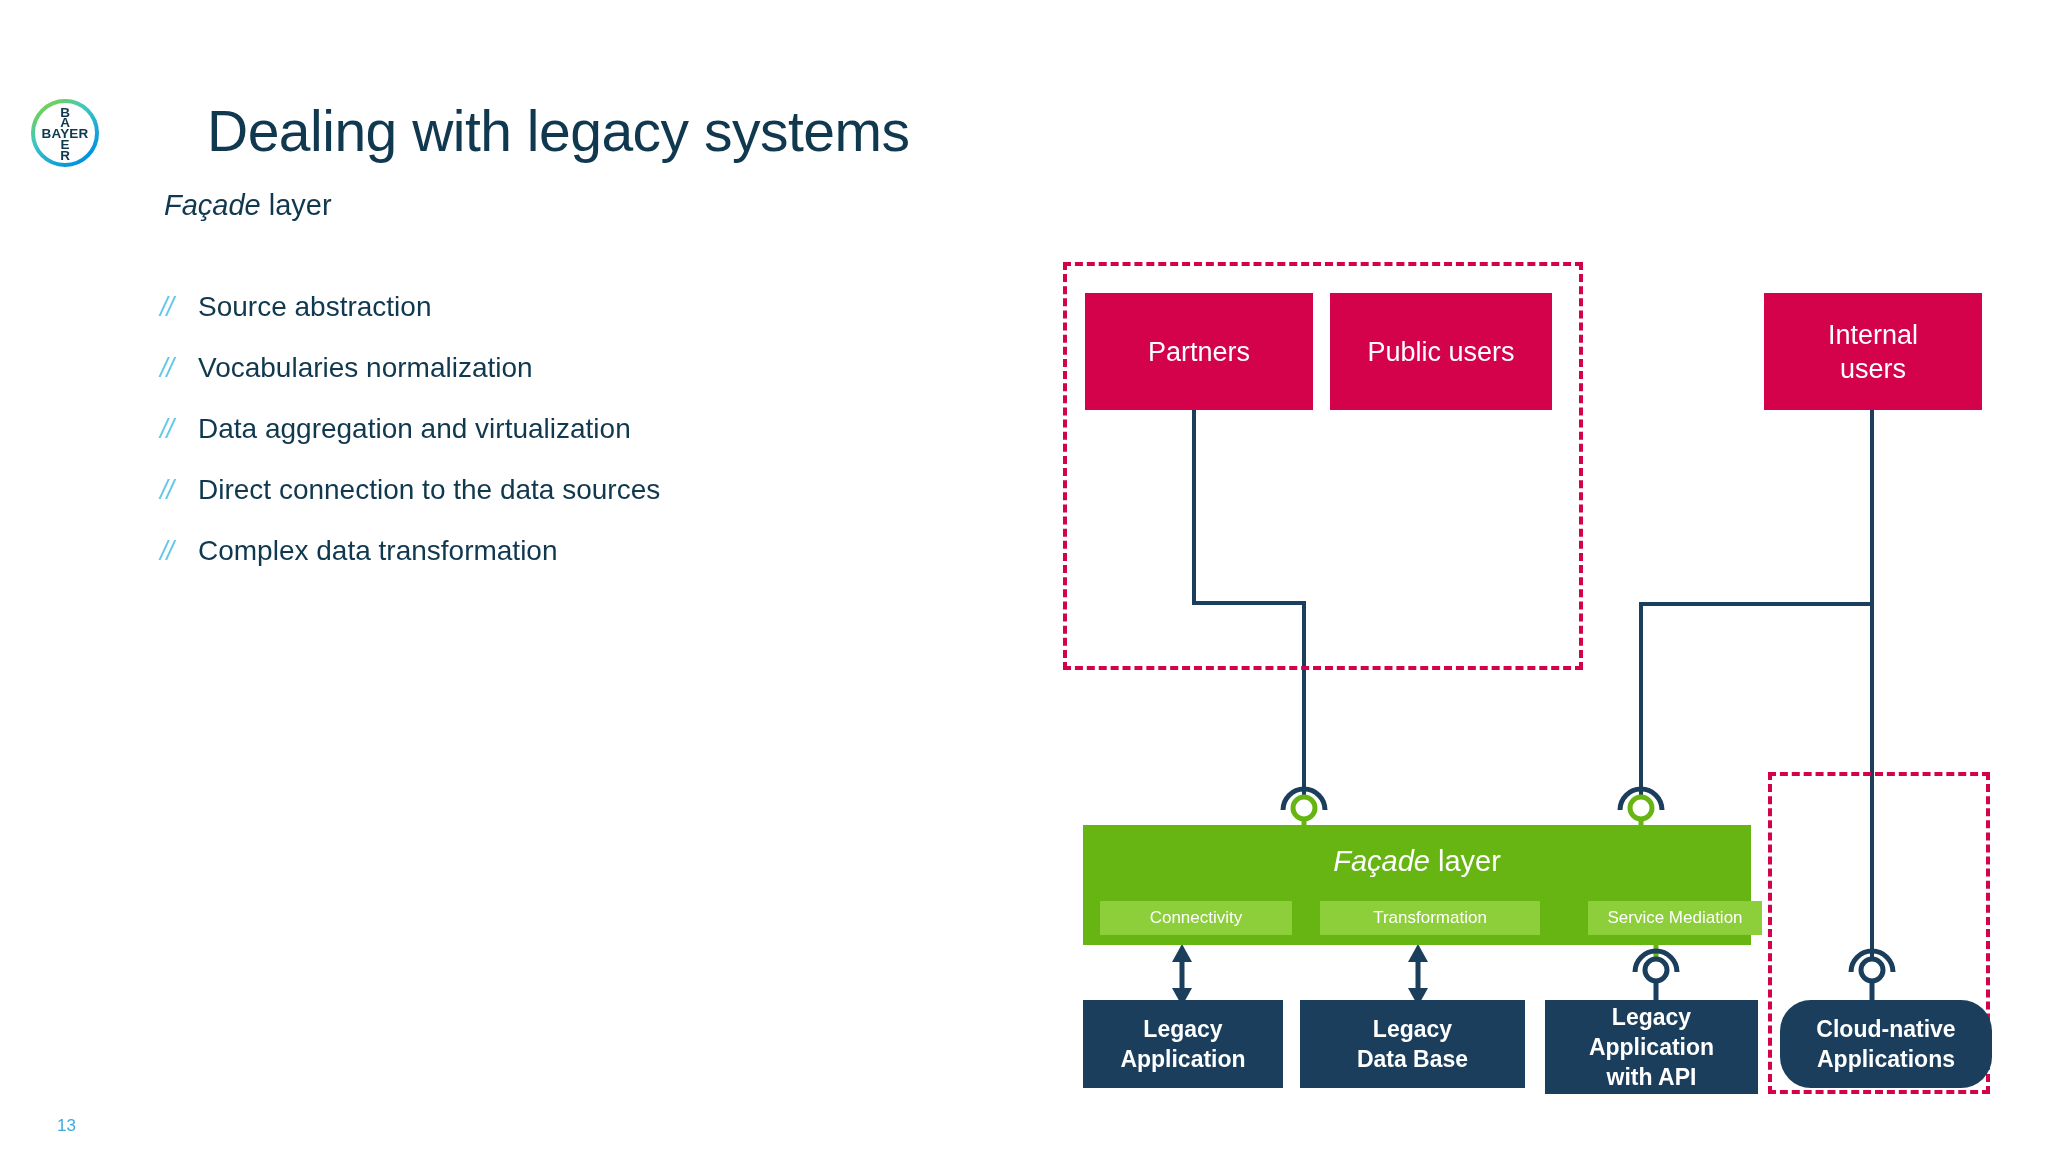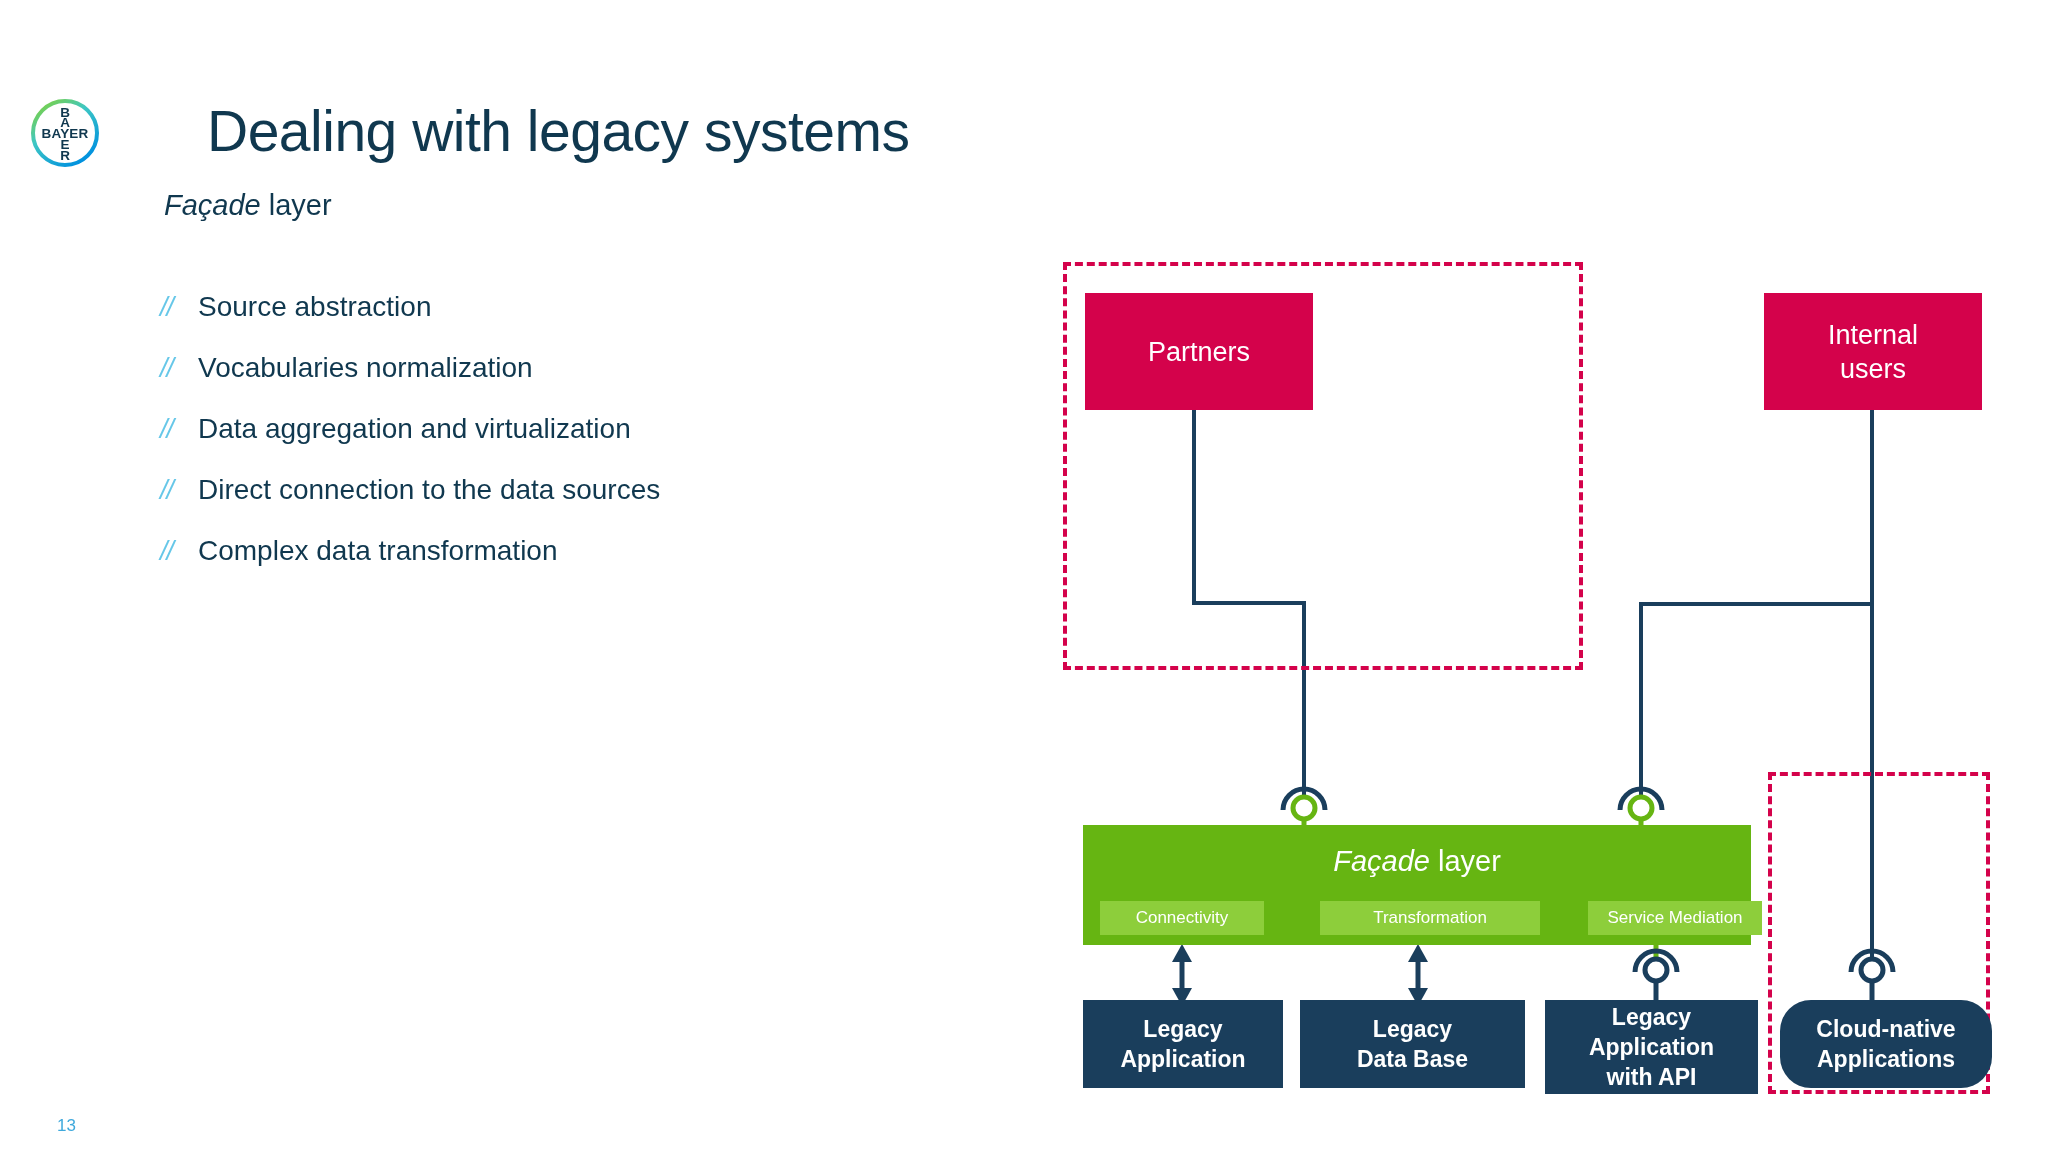--- a/index.html
+++ b/index.html
@@ -250,28 +250,31 @@
       </g>
     </svg>
 
     <div class="dashed-region" style="left:1063px; top:262px; width:520px; height:408px;"></div>
 
     <div class="dashed-region" style="left:1768px; top:772px; width:222px; height:322px;"></div>
 
     <div class="dbox dbox-crimson" style="left:1085px; top:293px; width:228px; height:117px;">
       <span>Partners</span>
     </div>
+    <div class="dbox dbox-crimson" style="left:1330px; top:293px; width:222px; height:117px;">
+      <span>Public users</span>
+    </div>
     <div class="dbox dbox-crimson" style="left:1764px; top:293px; width:218px; height:117px;">
       <span style="white-space:pre-line;">Internal
 users</span>
     </div>
 
     <div class="facade-main" style="left:1083px; top:825px; width:668px; height:120px;">
       <div class="facade-title"><span class="it">Façade</span><span> layer</span></div>
-      <div class="facade-sub" style="left:17px; top:76px; width:164px; height:34px;">
+      <div class="facade-sub" style="left:17px; top:76px; width:192px; height:34px;">
         <span>Connectivity</span>
       </div>
       <div class="facade-sub" style="left:237px; top:76px; width:220px; height:34px;">
         <span>Transformation</span>
       </div>
       <div class="facade-sub" style="left:477px; top:76px; width:174px; height:34px;margin-left:28px;">
         <span>Service Mediation</span>
       </div>
     </div>
 

